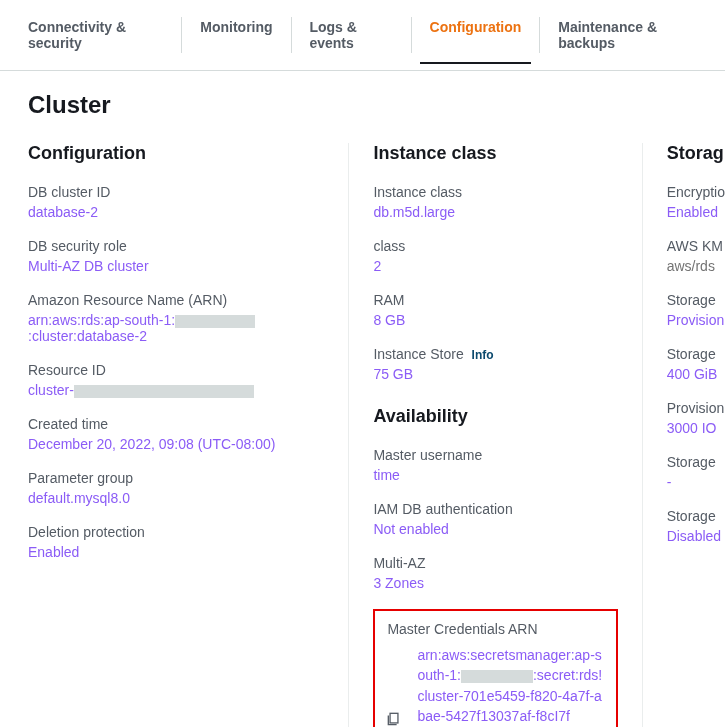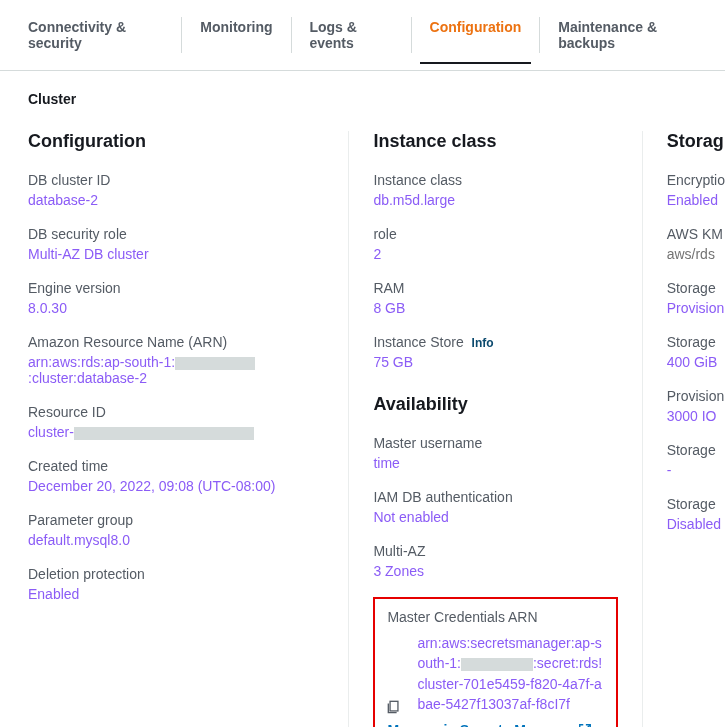--- a/index.html
+++ b/index.html
@@ -42,21 +42,21 @@
     }
     .tab-divider {
       width: 1px;
       background: #d5dbdb;
       margin: 10px 0;
     }
     .page-content {
       padding: 20px 0 0 20px;
     }
     .page-title {
-      font-size: 14px;
+      font-size: 24px;
       font-weight: 700;
       margin-bottom: 24px;
       padding-left: 8px;
     }
     .columns {
       display: flex;
       gap: 0;
     }
     .column {
       padding: 0 24px;
@@ -176,24 +176,20 @@
       <div class="field">
         <div class="field-label">DB cluster ID</div>
         <div class="field-value">database-2</div>
       </div>
 
       <div class="field">
         <div class="field-label">DB security role</div>
         <div class="field-value">Multi-AZ DB cluster</div>
       </div>
 
-      <div class="field">
-        <div class="field-label">Engine version</div>
-        <div class="field-value">8.0.30</div>
-      </div>
 
       <div class="field">
         <div class="field-label">Amazon Resource Name (ARN)</div>
         <div class="field-value">
           <span>arn:aws:rds:ap-south-1:</span><span class="redacted w1"></span><span>:cluster:database-2</span>
         </div>
       </div>
 
       <div class="field">
         <div class="field-label">Resource ID</div>
@@ -220,21 +216,21 @@
 
     <div class="column">
       <h2 class="section-title">Instance class</h2>
 
       <div class="field">
         <div class="field-label">Instance class</div>
         <div class="field-value">db.m5d.large</div>
       </div>
 
       <div class="field">
-        <div class="field-label">role</div>
+        <div class="field-label">class</div>
         <div class="field-value">2</div>
       </div>
 
       <div class="field">
         <div class="field-label">RAM</div>
         <div class="field-value">8 GB</div>
       </div>
 
       <div class="field">
         <div class="field-label">

